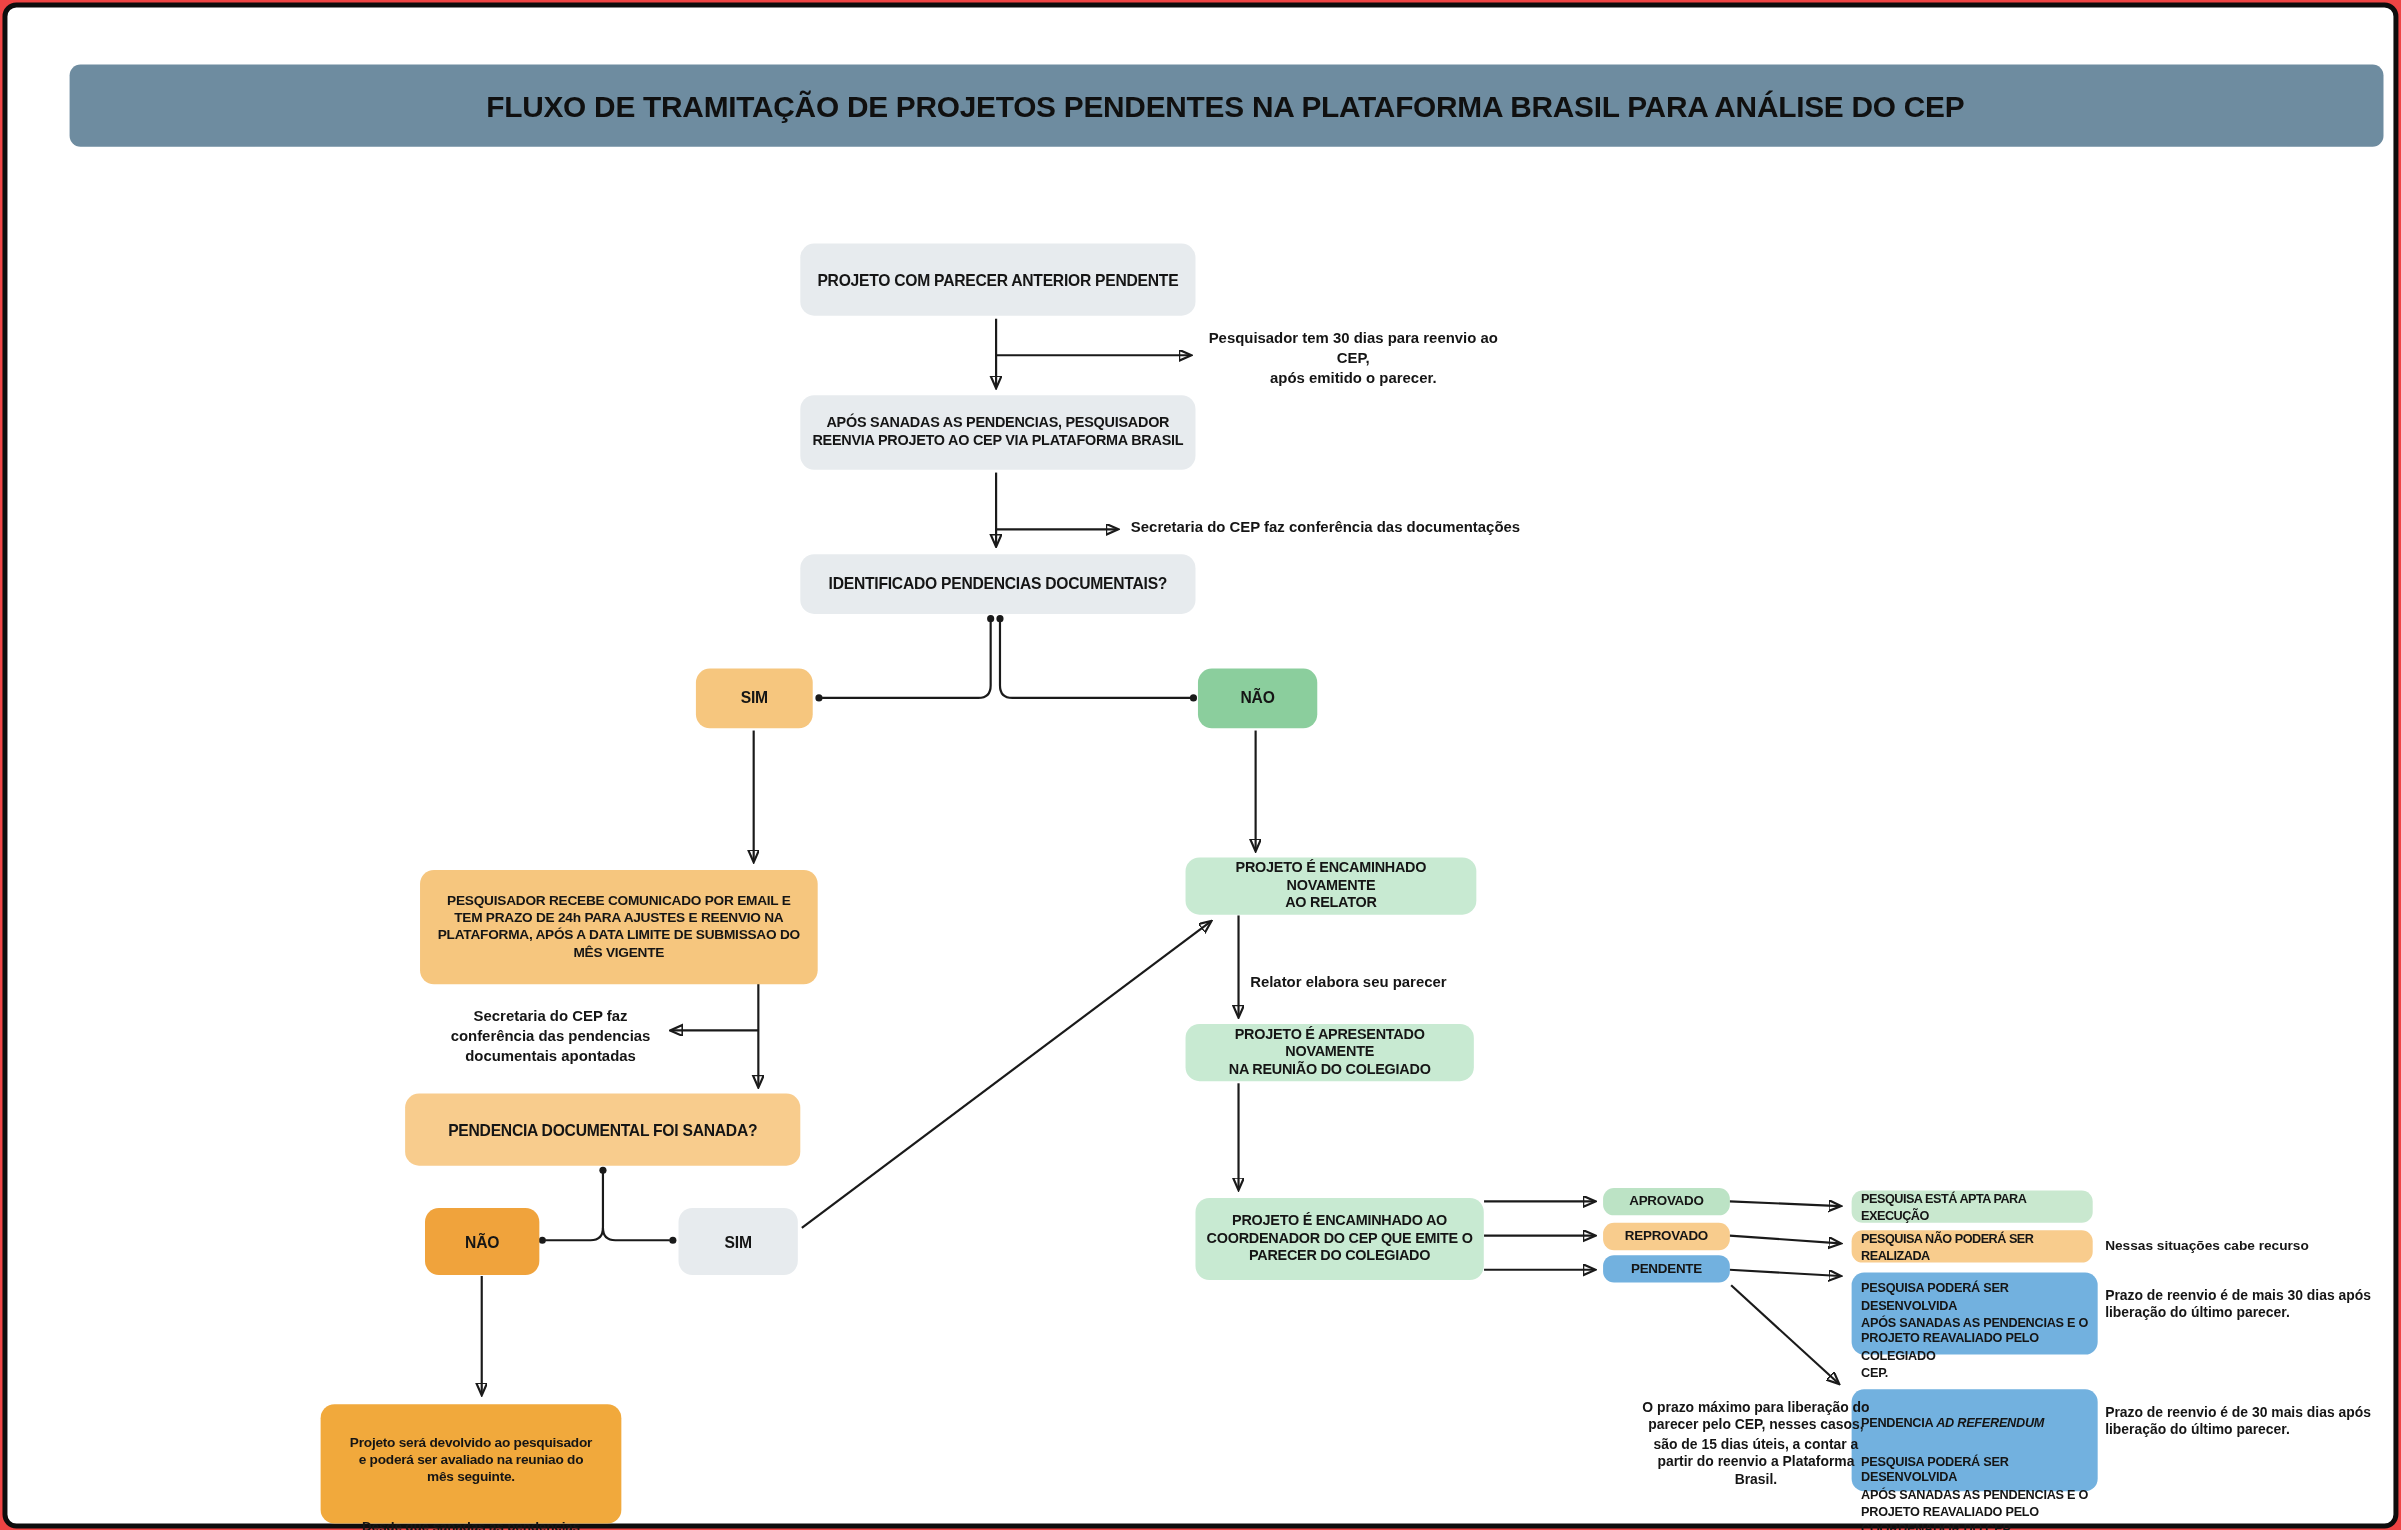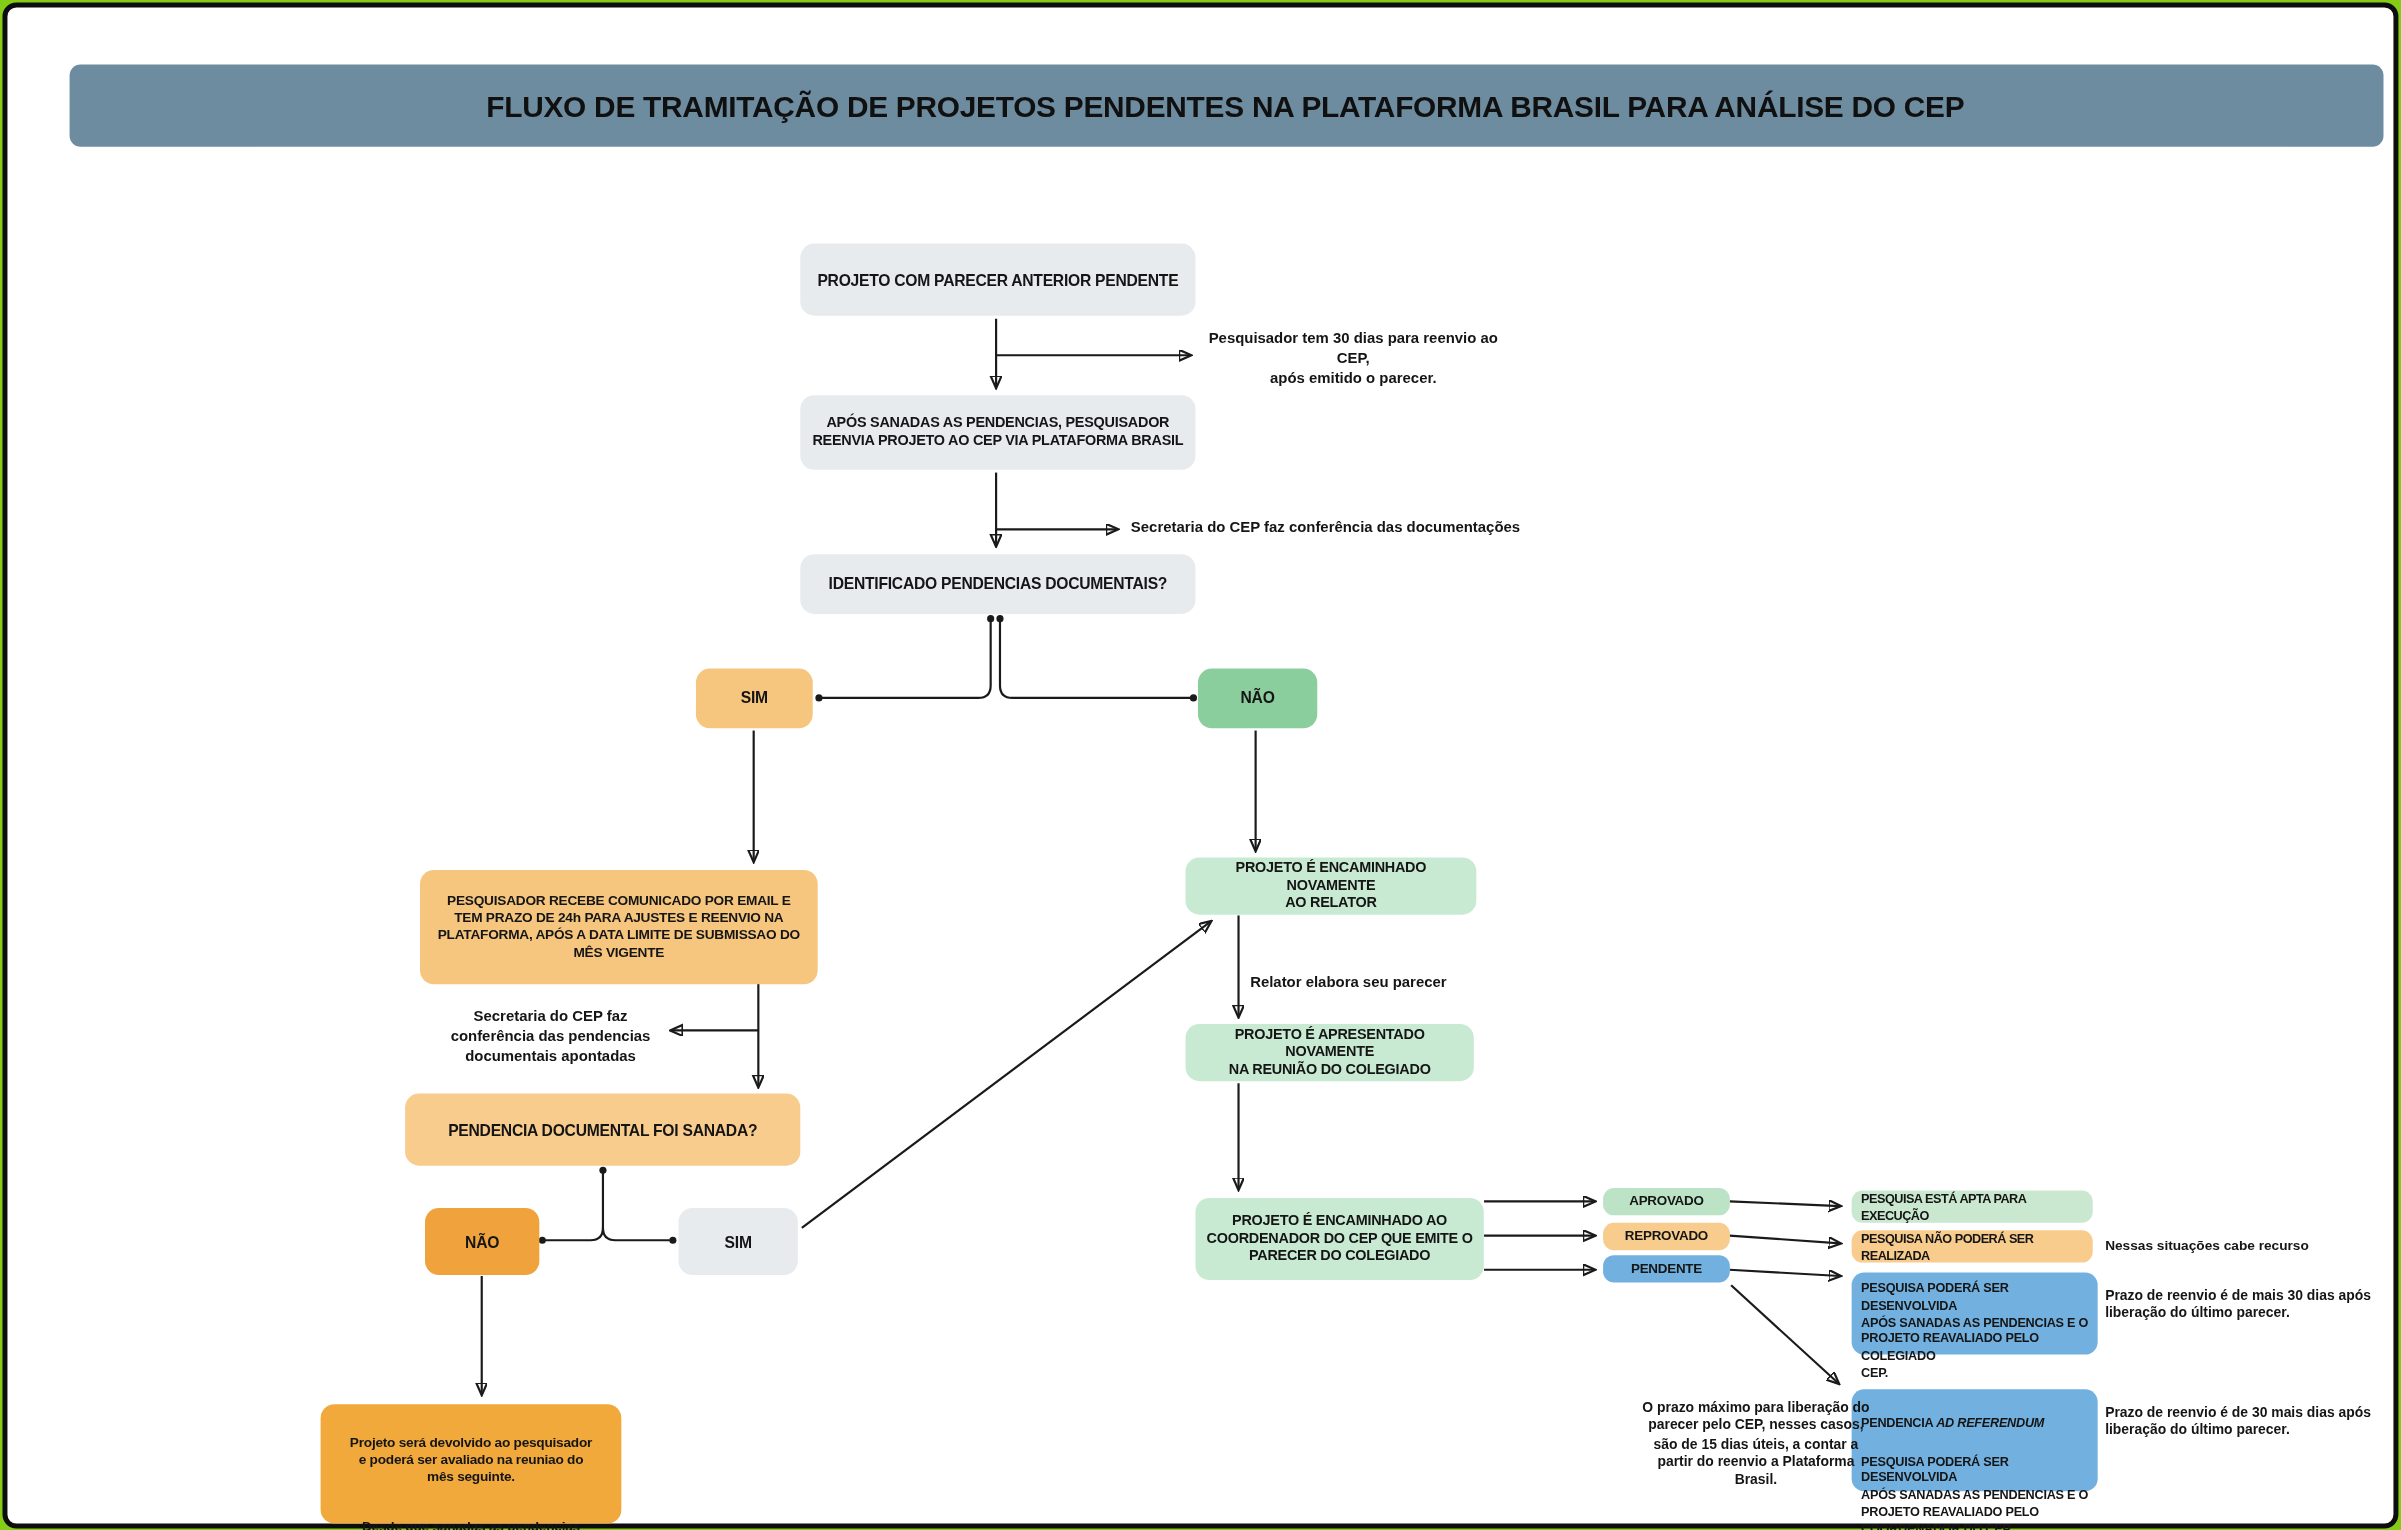--- a/index.html
+++ b/index.html
@@ -1,16 +1,16 @@
 <!DOCTYPE html>
 <html style="--title_bar: #6E8CA0; --gray: #E7EBEE; --light_orange: #F6C67E; --mid_orange: #F8CC8D; --dark_orange: #F0A33C; --devolvido_orange: #F1A93C; --green: #8BCE9D; --pale_green: #C8EAD2; --chip_green: #BCE3C5; --row_green: #C9E8CF; --blue: #72B1DF; --line: #1A1A1A;font-size:10px"><head>
 <meta charset="utf-8">
 <style>
   html,body{margin:0;padding:0;background:#ffffff;}
-  #stage{width:2401px;height:1531px;position:relative;overflow:hidden;background:#84cc16;}
+  #stage{width:2401px;height:1531px;position:relative;overflow:hidden;background:#ef4444;}
   #canvas{width:966px;height:616px;position:absolute;left:0;top:0;
           transform:scale(2.4854);transform-origin:0 0;
           font-family:"Liberation Sans",sans-serif;color:#151515;}
   #frame{position:absolute;left:1.3px;top:1.3px;right:1.3px;bottom:1.3px;
          border:2.8px solid #0d0d0d;border-radius:5.6px;background:#fff;}
   .titlebar{position:absolute;left:27.5px;top:26px;width:931px;height:33px;
             border-radius:4.4px;display:flex;align-items:center;justify-content:center;
             background:var(--title_bar);}
   .titlebar h1{margin:0;font-size:12px;font-weight:bold;color:#101010;letter-spacing:-0.1px;}
   .box{position:absolute;border-radius:5.6px;display:flex;align-items:center;justify-content:center;

